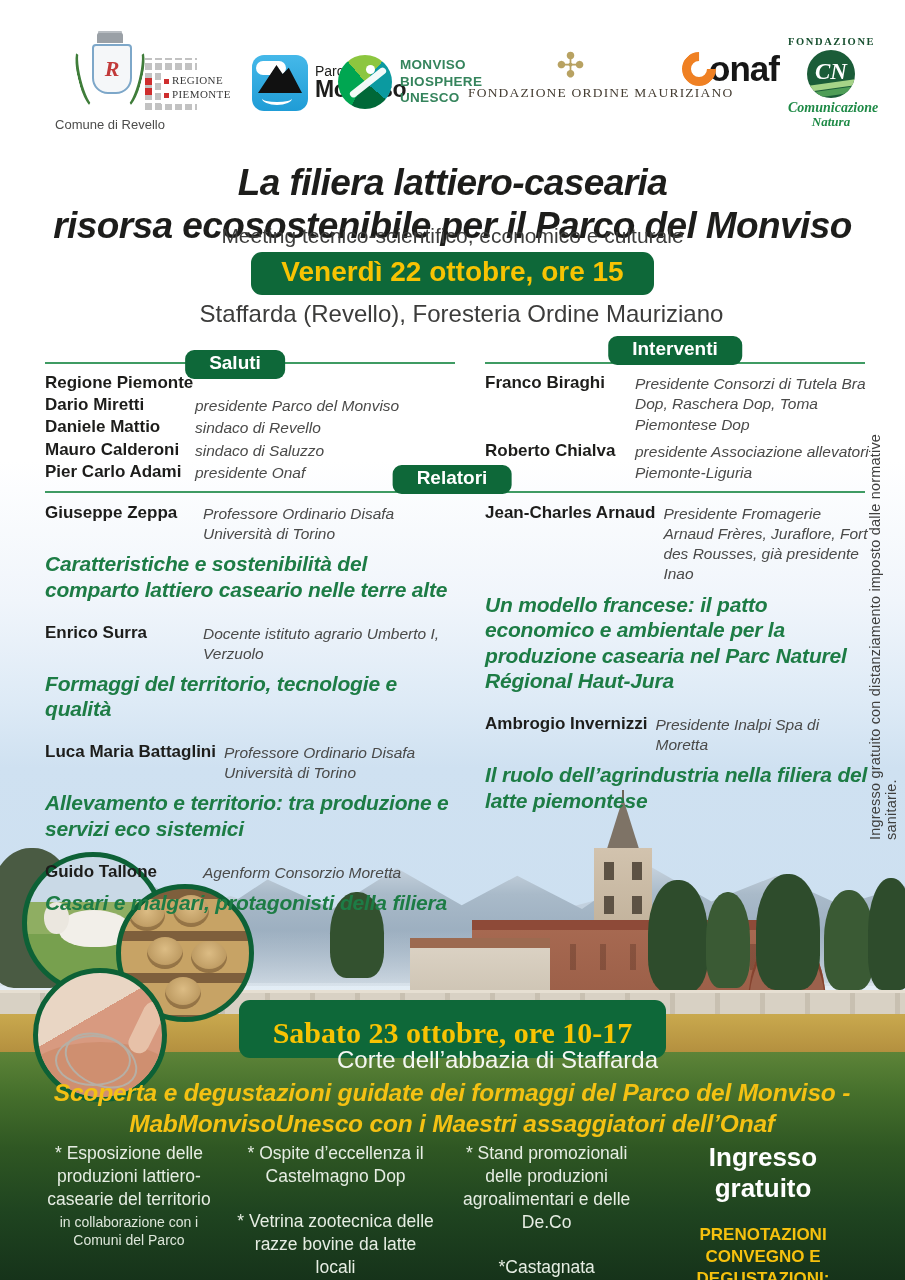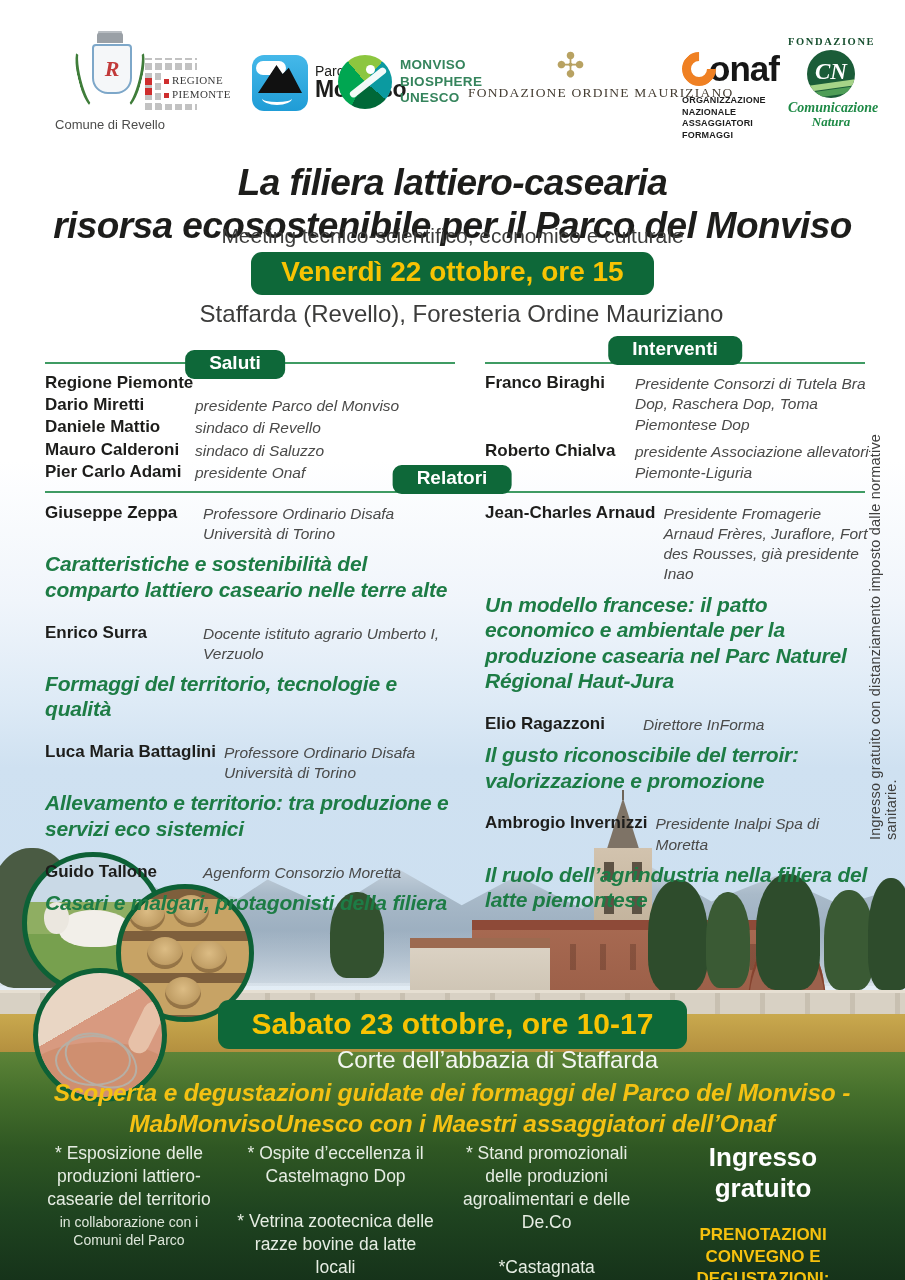--- a/index.html
+++ b/index.html
@@ -148,21 +148,21 @@
     background:radial-gradient(circle at 50% 38%,#dcbc84,#ad8950);box-shadow:inset 0 -4px 0 rgba(90,60,30,.4);}
   .c-hands{left:33px;top:228px;width:124px;height:124px;z-index:4;
     background:linear-gradient(150deg,#e9d6c4 0 38%,#d89a80 38% 100%);}
   .vat{position:absolute;left:-12%;bottom:-14%;width:124%;height:58%;background:#cf8f70;border-radius:50% 50% 0 0;}
   .whisk{position:absolute;left:14%;top:50%;width:58%;height:38%;border:2px solid #b6afa5;border-radius:50%;}
   .whisk.w2{transform:rotate(24deg);left:20%;}
   .arm{position:absolute;right:4%;top:22%;width:17%;height:44%;background:#e7c1a8;border-radius:12px;transform:rotate(26deg);}
 
   
   .banner2{top:1000px;}
-  .banner2 .banner-pill{font-size:30px;padding:7px 34px 8px;}
+  .banner2 .banner-pill{font-size:30px;padding:16px 34px 8px;font-family:Liberation Serif, serif;}
   .loc2{left:0;top:1046px;width:100%;text-align:center;font-size:24px;color:#f4f7f3;margin-left:45px;}
   .tagline{left:42px;top:1078px;width:820px;text-align:center;font-style:italic;font-weight:700;
     font-size:24.5px;line-height:1.25;color:#f4c113;letter-spacing:-.2px;}
   .cols{left:40px;top:1142px;width:828px;display:grid;grid-template-columns:1fr 1.12fr 1.05fr 1.18fr;
     column-gap:18px;text-align:center;color:#e6ede3;}
   .col-item{font-size:17.5px;line-height:1.32;}
   .col-item + .col-item{margin-top:22px;}
   .col-note{margin-top:2px;font-size:14px;line-height:1.3;color:#dde6da;}
   .free{font-size:26px;font-weight:700;color:#ffffff;}
   .booking{margin-top:20px;font-size:17px;font-weight:700;color:#f6c10e;line-height:1.3;}
@@ -260,26 +260,20 @@
   <div class="logo fom">
     <div class="fom-cross">✣</div>
     <div class="fom-text">FONDAZIONE ORDINE MAURIZIANO</div>
   </div>
 
   <div class="logo onaf">
     <div class="onaf-row">
       <div class="onaf-c"></div>
       <div class="onaf-word">onaf</div>
     </div>
-    <div class="onaf-sub">
-      <div>ORGANIZZAZIONE</div>
-      <div>NAZIONALE</div>
-      <div>ASSAGGIATORI</div>
-      <div>FORMAGGI</div>
-    </div>
   </div>
 
   <div class="logo cn">
     <div class="cn-top">FONDAZIONE</div>
     <div class="cn-badge">
       <div class="cn-mono">CN</div>
     </div>
     <div class="cn-bottom">
       <div>Comunicazione</div>
       <div class="n2">Natura</div>
@@ -372,27 +366,20 @@
   <div class="people" style="left:485px;top:502px;width:385px;">
     <div class="entry">
       <div class="e-head">
           <span class="e-name">Jean-Charles Arnaud</span>
           <span class="e-role">Presidente Fromagerie Arnaud Frères, Juraflore, Fort des Rousses, già presidente Inao</span>
         </div>
       <div class="e-talk">Un modello francese: il patto economico e ambientale per la produzione casearia nel Parc Naturel Régional Haut-Jura</div>
     </div>
     <div class="entry">
       <div class="e-head">
-          <span class="e-name">Elio Ragazzoni</span>
-          <span class="e-role">Direttore InForma</span>
-        </div>
-      <div class="e-talk">Il gusto riconoscibile del terroir: valorizzazione e promozione</div>
-    </div>
-    <div class="entry">
-      <div class="e-head">
           <span class="e-name">Ambrogio Invernizzi</span>
           <span class="e-role">Presidente Inalpi Spa di Moretta</span>
         </div>
       <div class="e-talk">Il ruolo dell’agrindustria nella filiera del latte piemontese</div>
     </div>
   </div>
 
   <div class="ct vnote">Ingresso gratuito con distanziamento imposto dalle normative sanitarie.</div>
 
   <div class="ct banner banner2">

